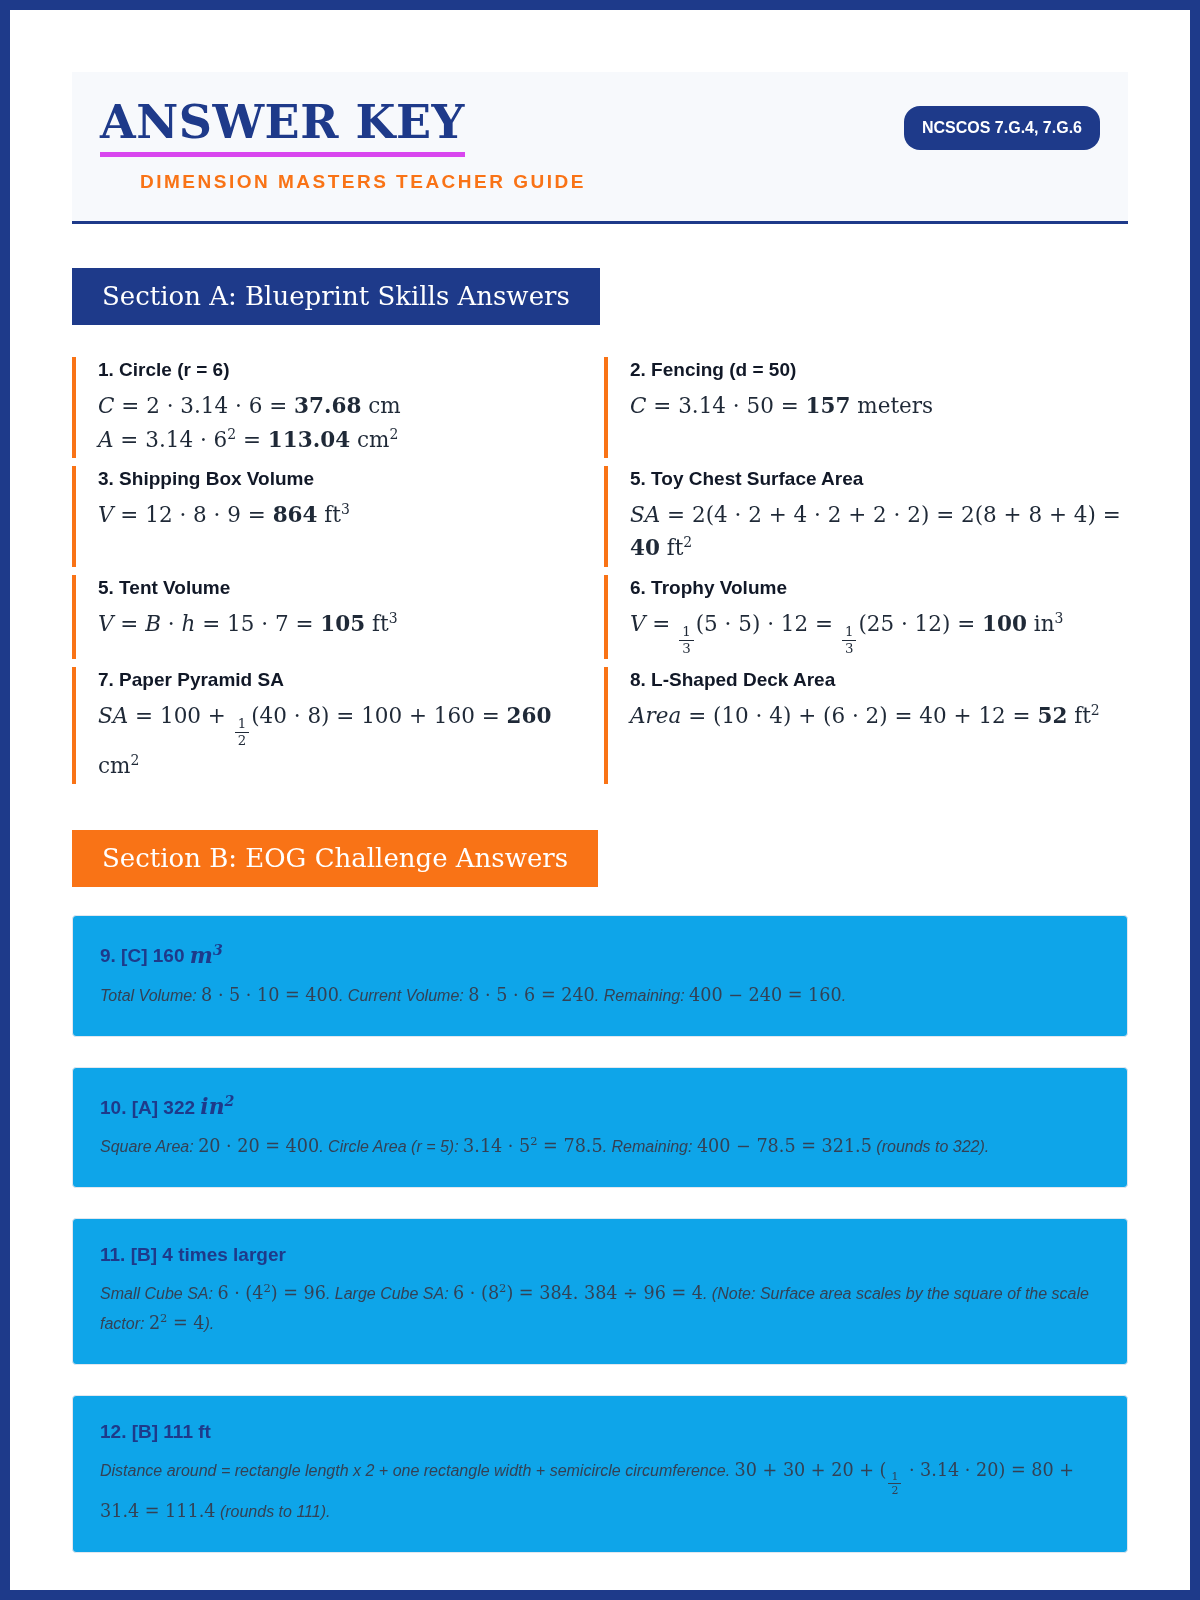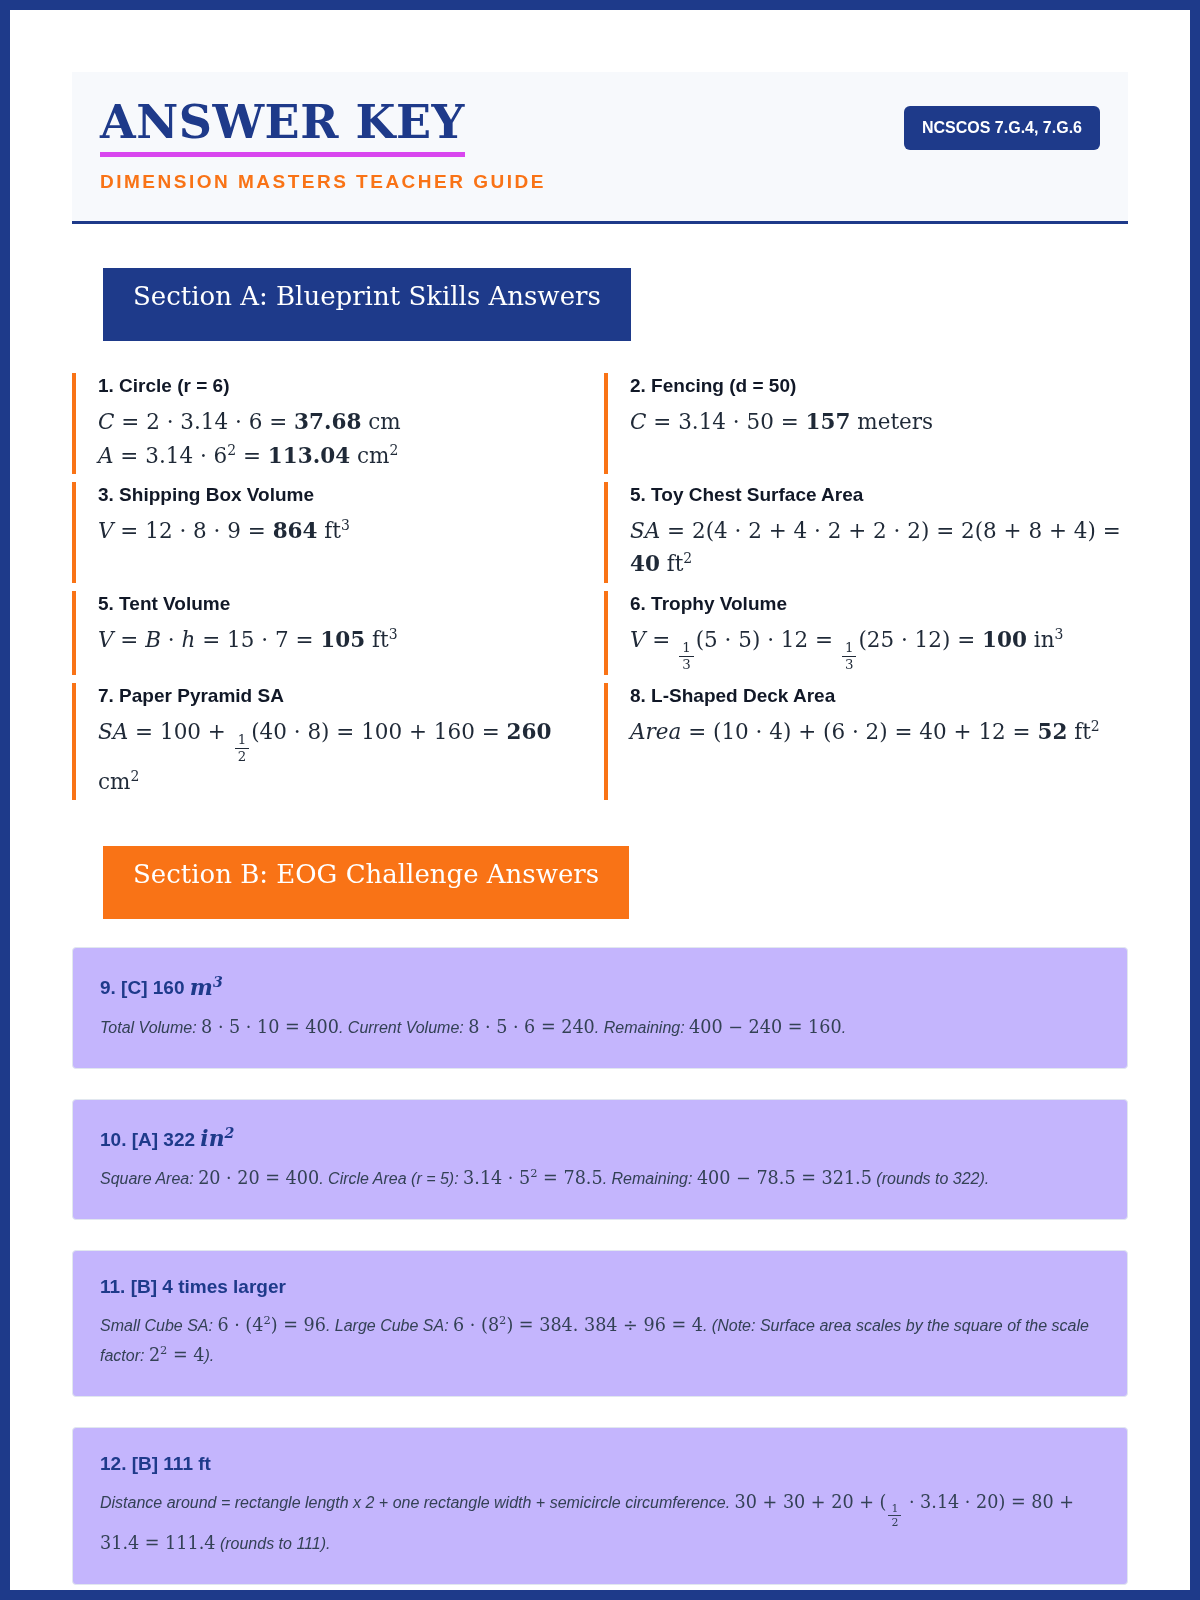--- a/index.html
+++ b/index.html
@@ -24,56 +24,56 @@
     margin: 0;
     font-family: "DejaVu Serif", serif;
     font-size: 46px; font-weight: 800;
     color: #1e3a8a; letter-spacing: 0.5px;
     display: inline-block;
     border-bottom: 5px solid #d946ef;
     padding-bottom: 6px; line-height: 1.05;
   }
   .subtitle {
     margin-top: 14px; color: #f97316;
-    font-weight: 700; font-size: 19px; letter-spacing: 2.5px;
+    font-weight: 700; font-size: 19px; letter-spacing: 2.5px; margin-left: 40px;
   }
   .badge {
     background: #1e3a8a; color: #fff;
     font-weight: 700; font-size: 16px;
-    padding: 13px 18px; border-radius: 6px;
+    padding: 13px 18px; border-radius: 16px;
     white-space: nowrap; margin-top: 8px;
   }
   .header-rule { height: 3px; background: #1e3a8a; border: none; margin: 0; }
 
   
   .section-banner {
     display: inline-block; color: #fff;
     font-family: "DejaVu Serif", serif;
-    font-size: 26px; padding: 13px 30px 30px; margin-left: 31px;
+    font-size: 26px; padding: 13px 30px 14px;
   }
   .banner-a { background: #1e3a8a; margin-top: 44px; }
   .banner-b { background: #f97316; margin-top: 46px; }
 
   
   .grid {
     display: grid; grid-template-columns: 1fr 1fr;
     column-gap: 28px; row-gap: 38px; margin-top: 32px; gap: 8px;
   }
   .skill { border-left: 4px solid #f97316; padding: 2px 0 2px 22px; }
   .skill-title { font-weight: 700; font-size: 19px; color: #111827; }
   .skill-math {
     margin-top: 8px;
     font-family: "DejaVu Serif", serif;
     font-size: 21.5px; line-height: 1.55; color: #1f2937;
   }
 
   
   .cards { margin-top: 28px; display: flex; flex-direction: column; gap: 30px; }
   .card {
-    background: #c4b5fd; border: 1px solid #e1e7ef;
+    background: #0ea5e9; border: 1px solid #e1e7ef;
     border-radius: 4px; padding: 25px 27px;
   }
   .card-heading { color: #1e3a8a; font-weight: 700; font-size: 19px; }
   .card-heading .m { font-family: "DejaVu Serif", serif; font-size: 1.15em; }
   .mi { font-style: italic; }
   .card-expl {
     margin-top: 13px; font-style: italic;
     font-size: 16px; line-height: 1.7; color: #334155;
   }
   .card-expl .m { font-style: normal; font-family: "DejaVu Serif", serif; font-size: 1.1em; }

